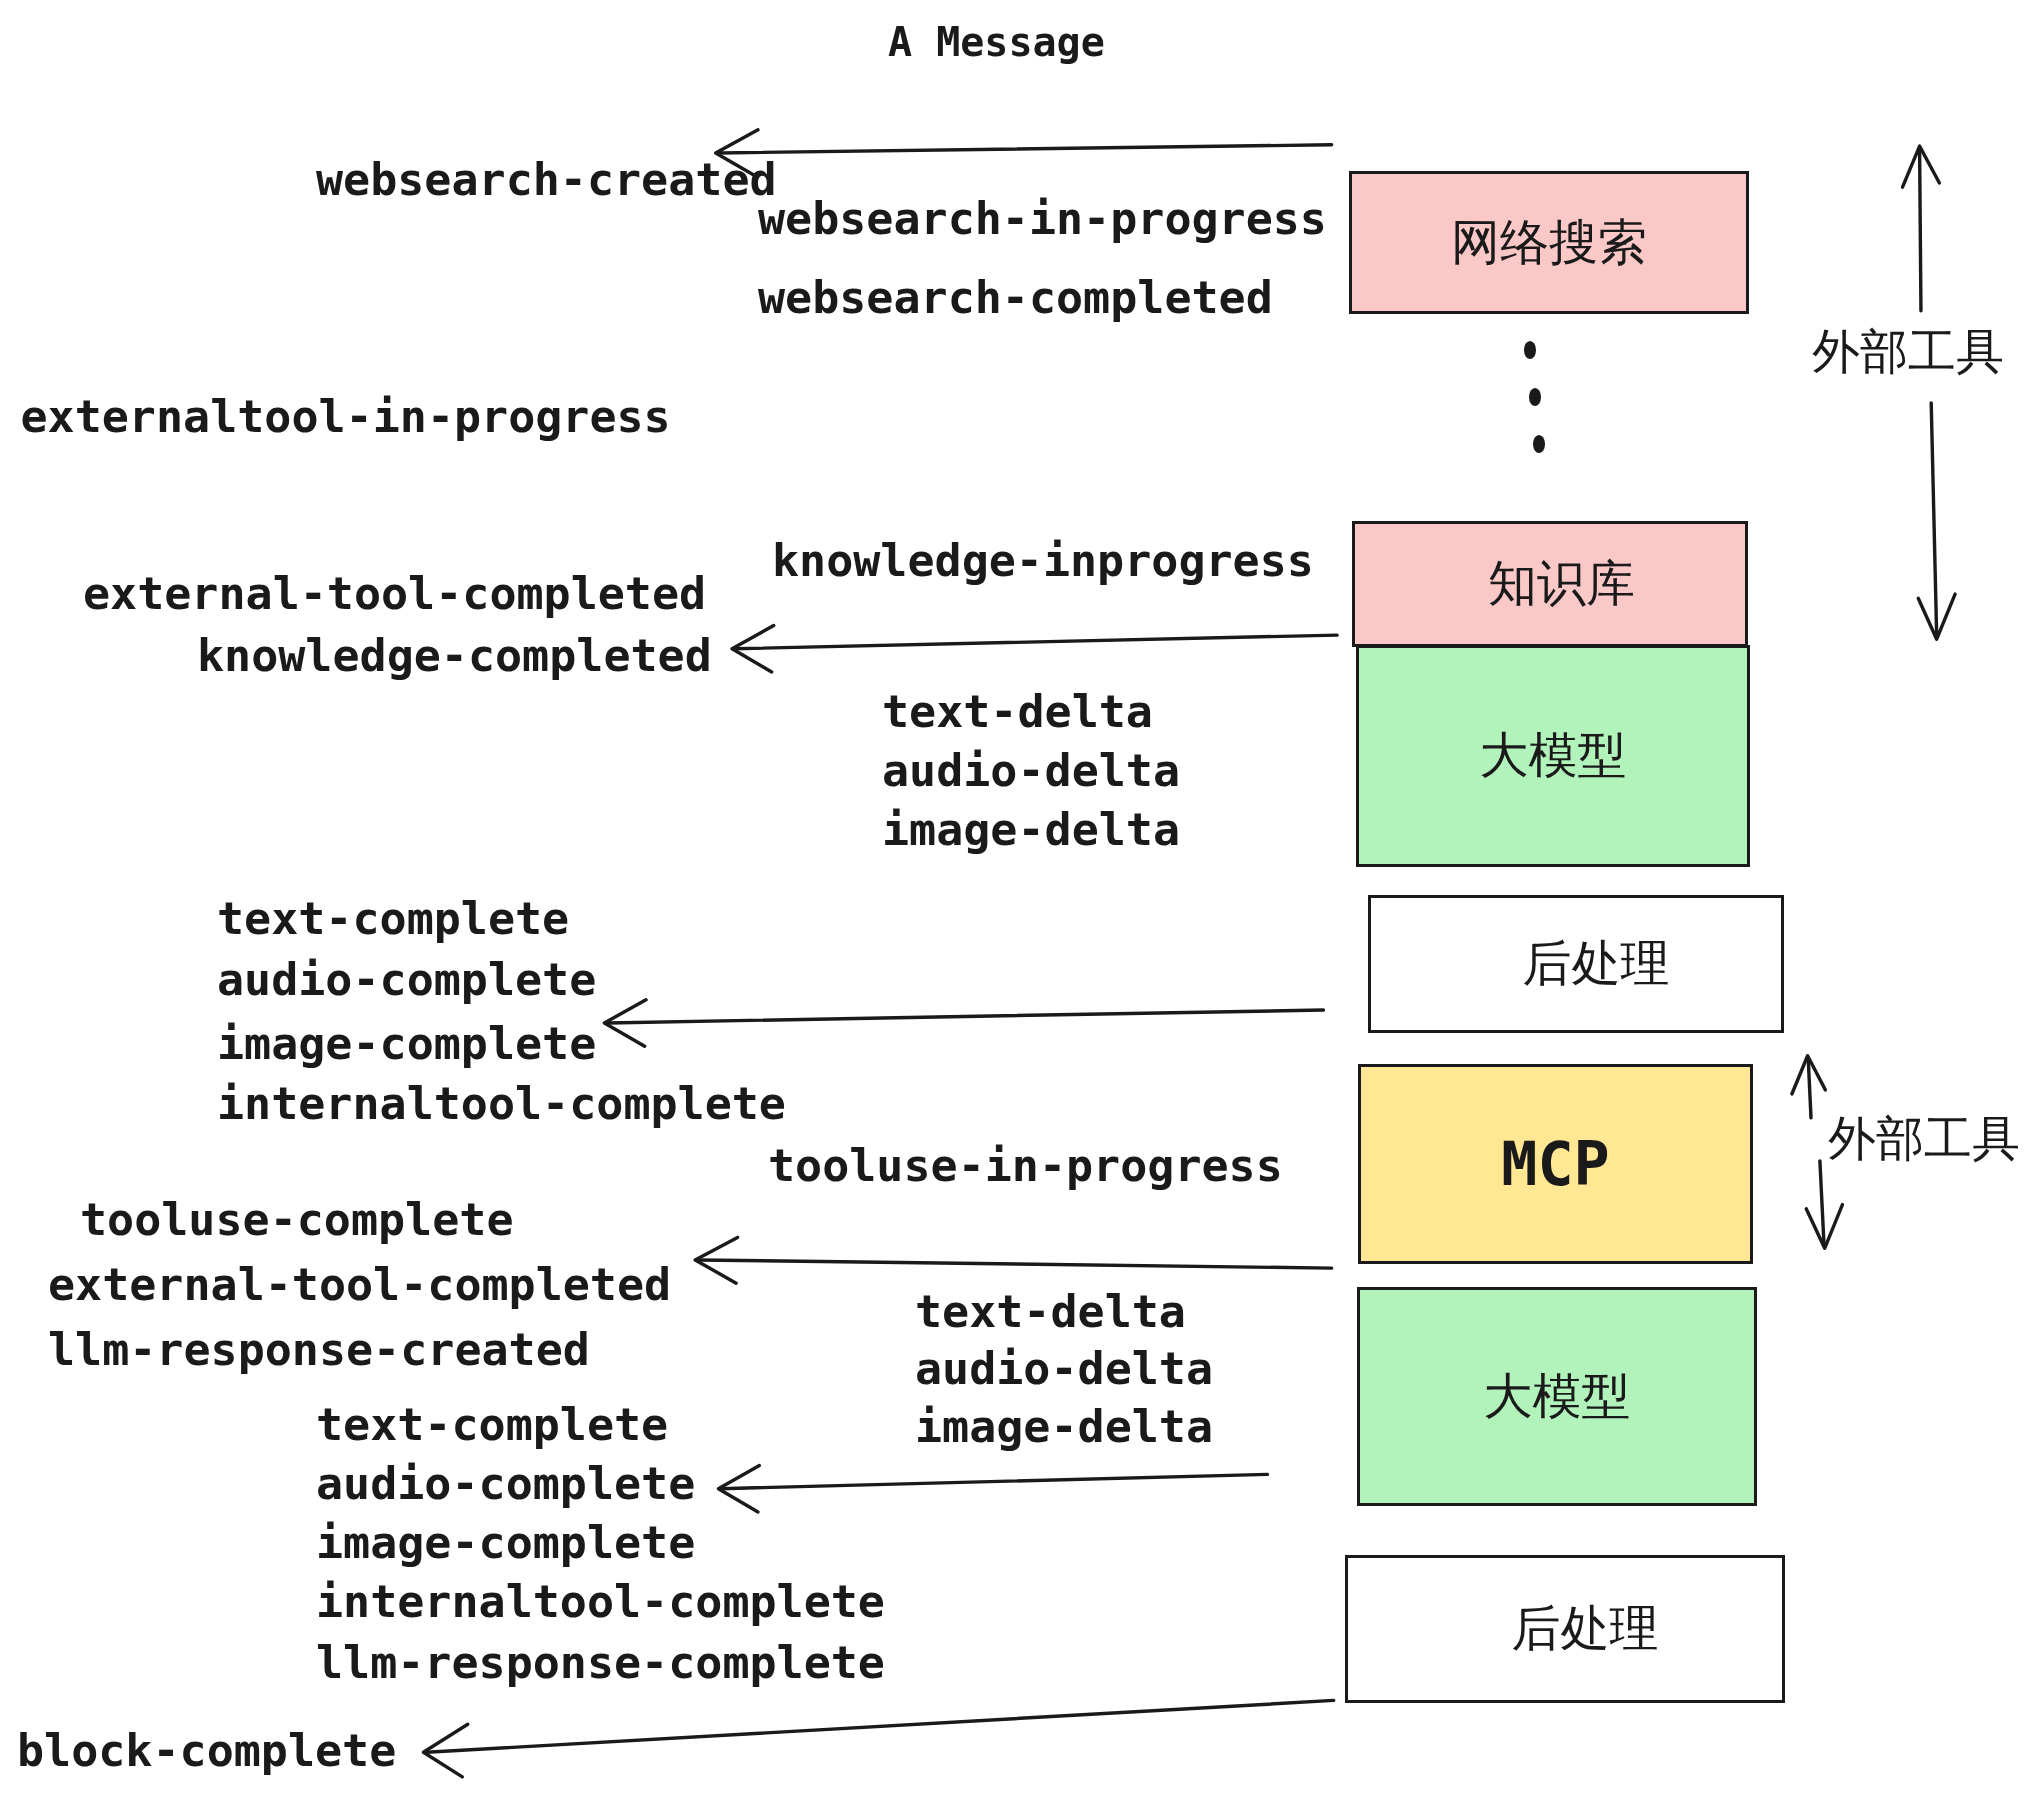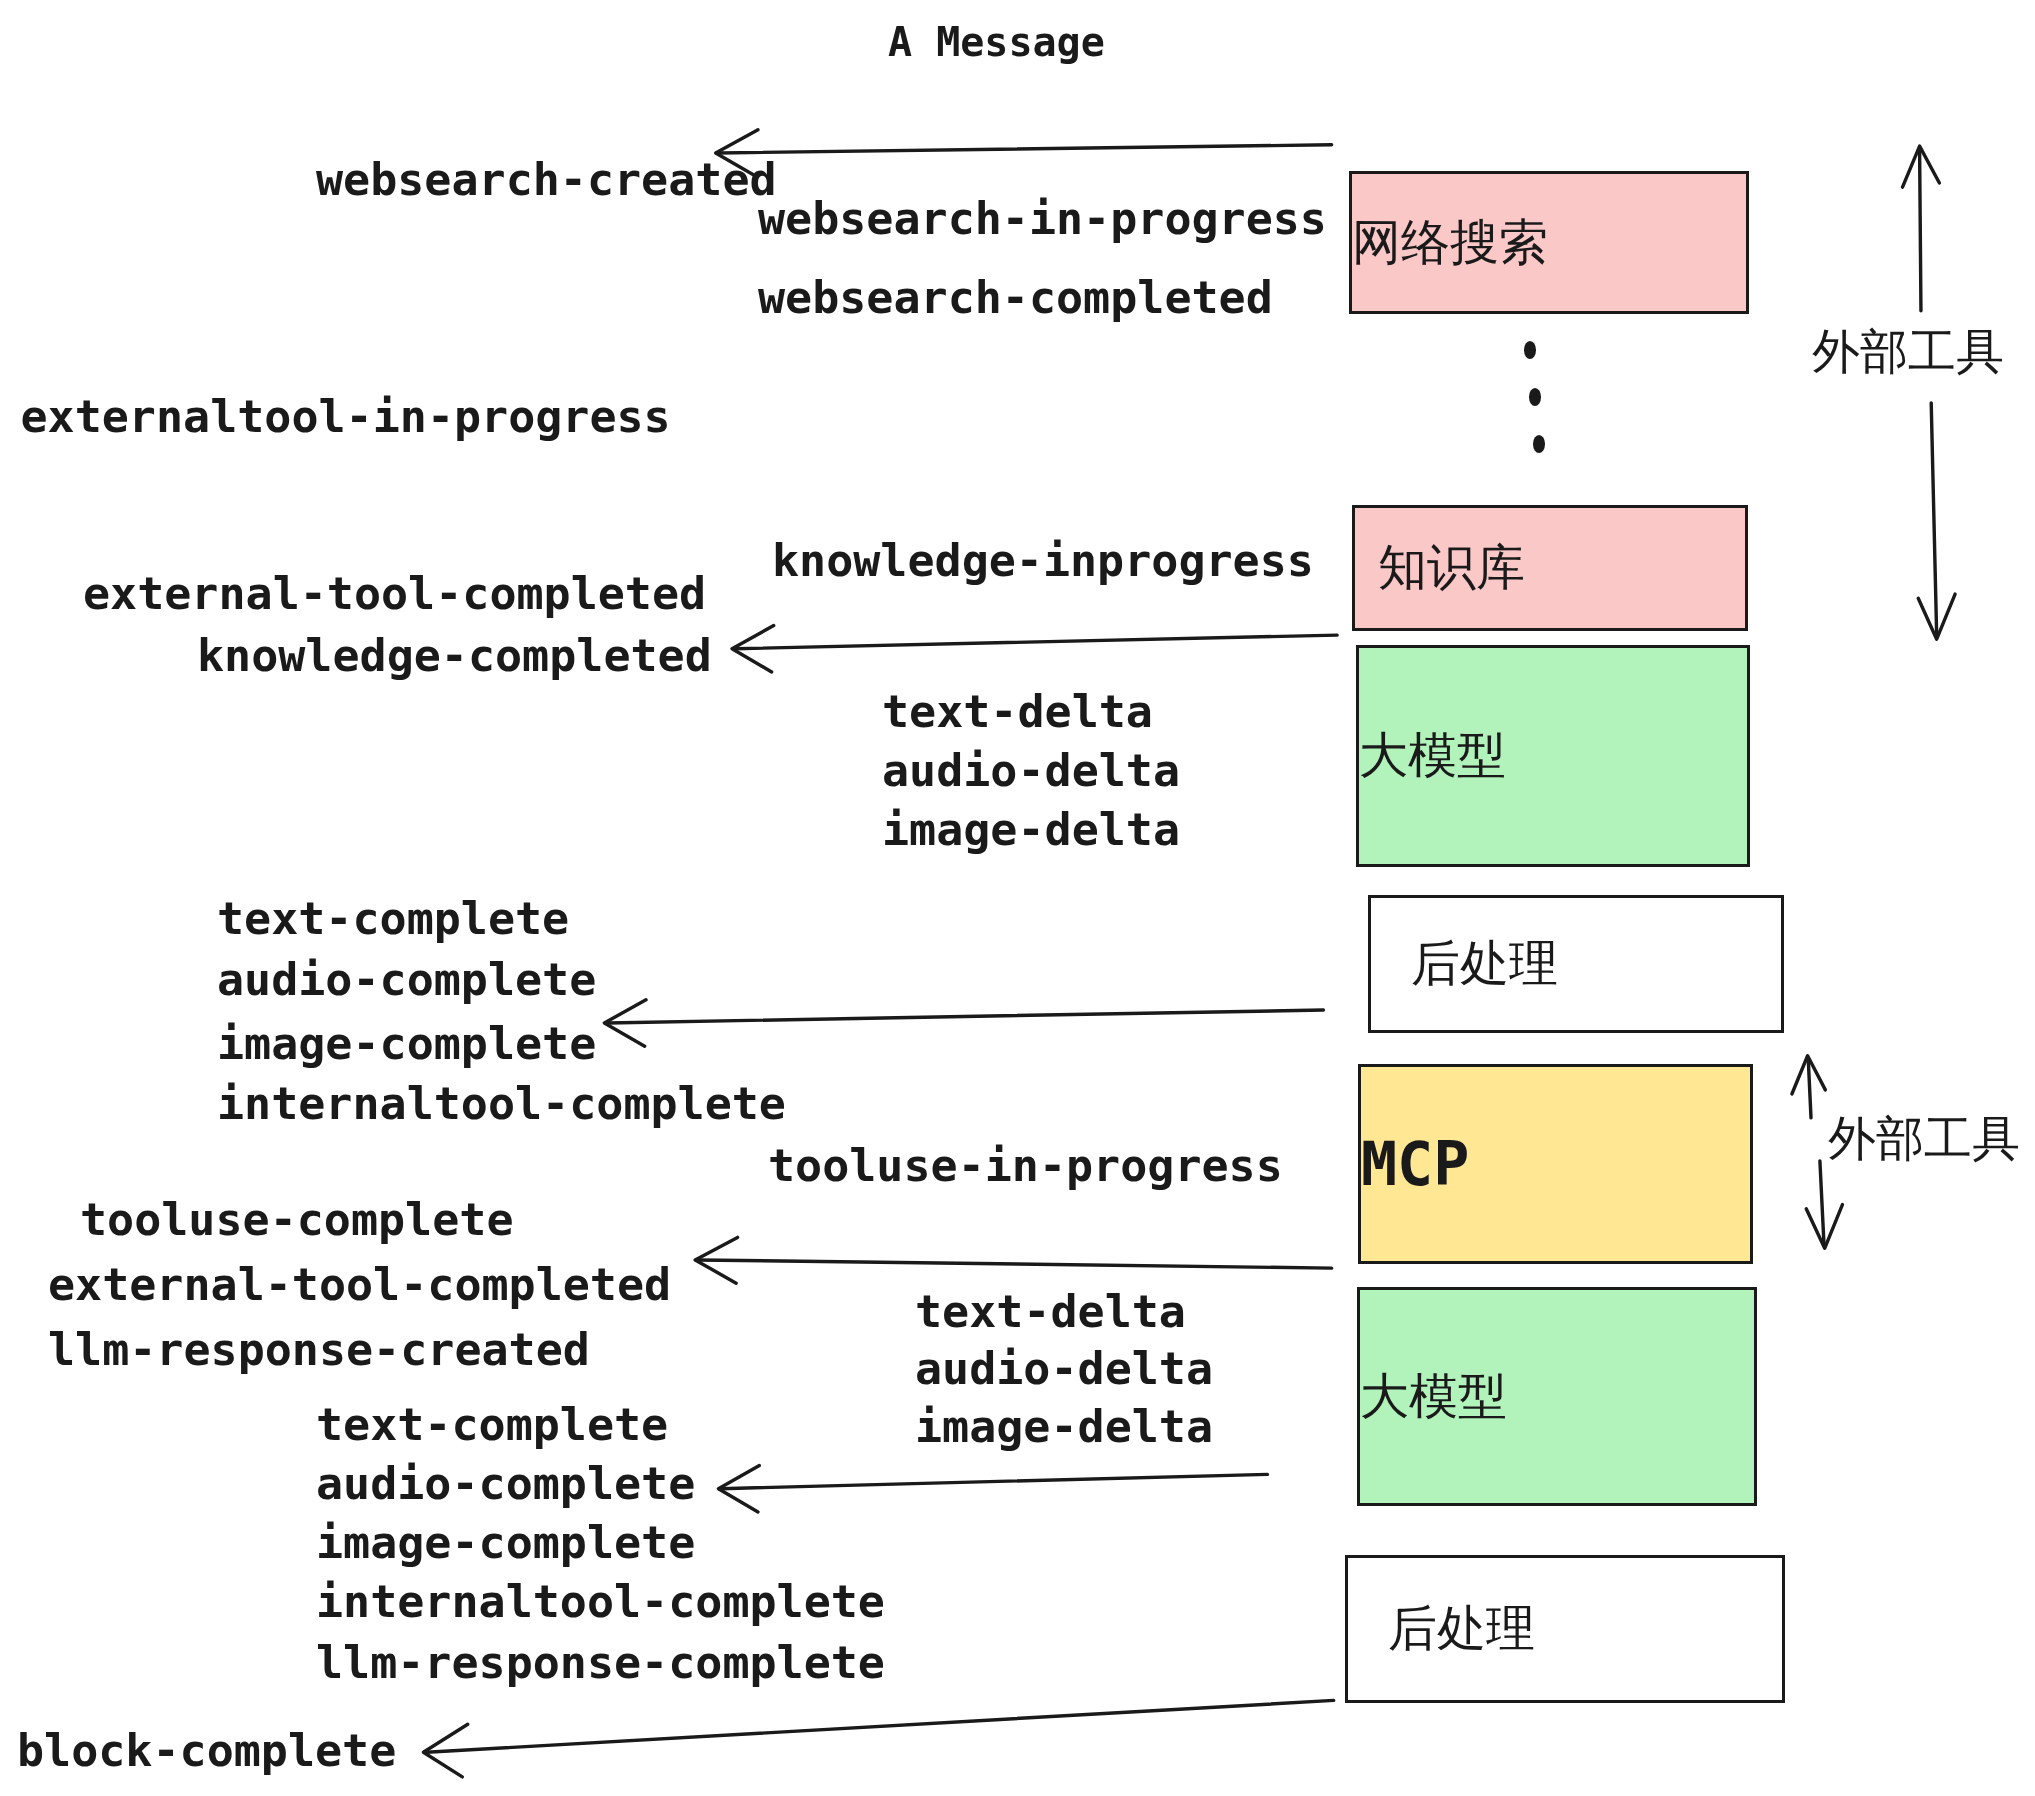--- a/index.html
+++ b/index.html
@@ -12,21 +12,21 @@
   .arrows line,.arrows polyline{stroke:var(--ink,#1a1a1a);stroke-width:5;fill:none;stroke-linecap:round;stroke-linejoin:round;}
   .evt{
     position:absolute;font-size:45px;line-height:55px;font-weight:700;
     white-space:nowrap;letter-spacing:0;
   }
   .title{
     position:absolute;left:888px;top:15px;width:423px;text-align:left;
     font-size:40px;line-height:55px;font-weight:700;white-space:nowrap;
   }
   .box{
-    position:absolute;display:flex;align-items:center;
+    position:absolute;display:flex;align-items:center;justify-content:center;
     border:3.4px solid var(--ink,#1a1a1a);box-sizing:border-box;
     font-family:"DejaVu Sans","Liberation Sans",sans-serif;
     font-size:49px;font-weight:400;white-space:nowrap;
   }
   .box.mono{font-family:"DejaVu Sans Mono","Liberation Mono",monospace;font-size:60px;font-weight:700;}
   .box.pink{background:var(--pink,#fbc8c8);}
   .box.green{background:var(--green,#b2f2bb);}
   .box.yellow{background:var(--yellow,#ffe794);}
   .box.white{background:#ffffff;padding-left:40px;}
   .side-label{
@@ -83,21 +83,21 @@
       <line x1="2665" y1="1700" x2="2671" y2="1822"></line>
       <polyline points="2645,1770 2672,1828 2698,1764"></polyline>
     </g>
   </svg>
 
   <div class="title">A Message</div>
 
   <div class="box pink" style="left:1349px;top:171px;width:400px;height:143px;">
       <span>网络搜索</span>
     </div>
-  <div class="box pink" style="left:1352px;top:505px;width:396px;height:126px;padding-left:23px;">
+  <div class="box pink" style="left:1352px;top:521px;width:396px;height:126px;padding-left:23px;">
       <span>知识库</span>
     </div>
   <div class="box green" style="left:1356px;top:645px;width:394px;height:222px;">
       <span>大模型</span>
     </div>
   <div class="box white" style="left:1368px;top:895px;width:416px;height:138px;">
       <span>后处理</span>
     </div>
   <div class="box yellow mono" style="left:1358px;top:1064px;width:395px;height:200px;">
       <span>MCP</span>

